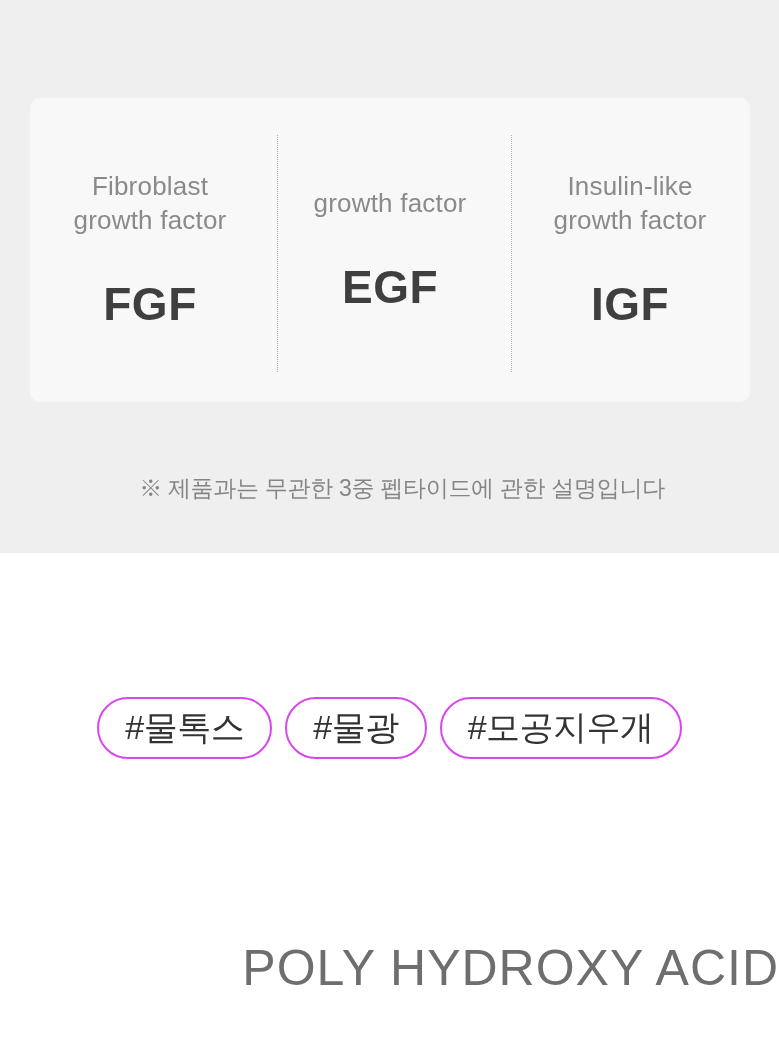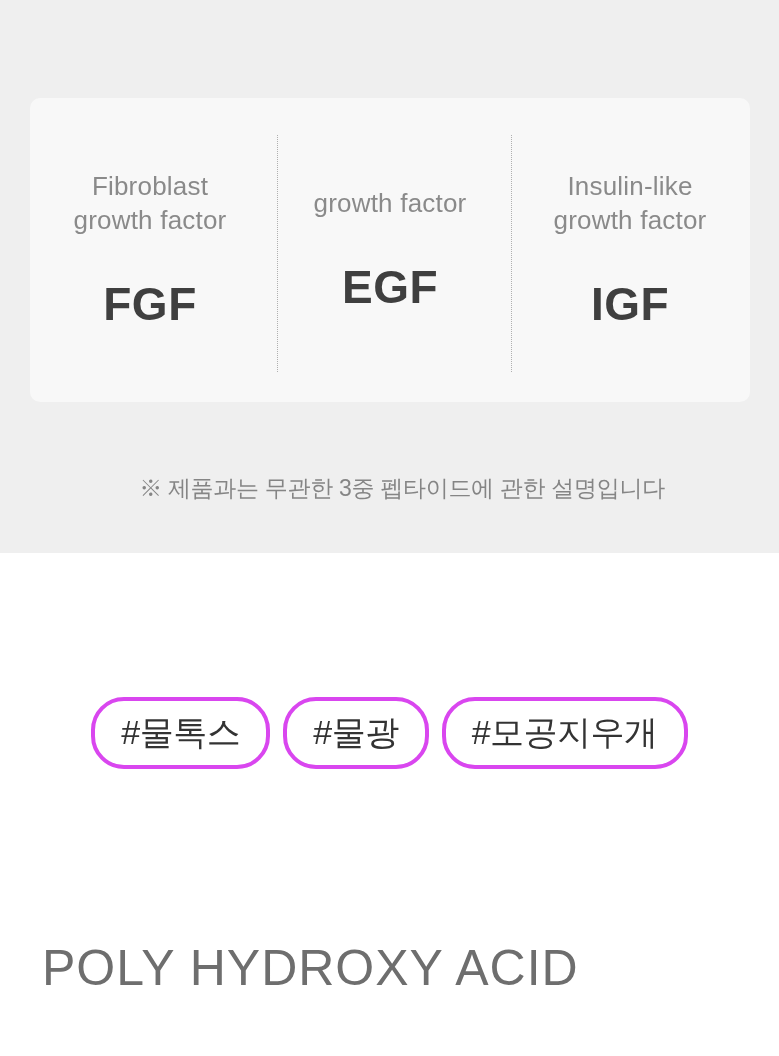--- a/index.html
+++ b/index.html
@@ -88,22 +88,22 @@
   .pill-row {
     position: absolute;
     top: 144px;
     left: 0;
     right: 0;
     display: flex;
     justify-content: center;
     gap: 13px;
   }
   .pill {
-    height: 72px;
-    border: 4px solid #d946ef;
+    height: 62px;
+    border: 2px solid #d946ef;
     border-radius: 33px;
     background: #ffffff;
     padding: 0 26px;
     display: flex;
     align-items: center;
     font-size: 34px;
     color: #333333;
     letter-spacing: -0.5px;
     white-space: nowrap;
   }
@@ -117,27 +117,26 @@
     line-height: 1;
     font-weight: bold;
     color: #1f1f1f;
     letter-spacing: 1px;
   }
   .pha-subtitle {
     position: absolute;
     top: 390px;
     left: 0;
     right: 0;
-    text-align: left;
+    text-align: right;
     font-size: 50px;
     line-height: 1;
     font-weight: normal;
     color: #6e6e6e;
     letter-spacing: 1px;
-    padding-left: 42px;
   }
 </style>
 </head>
 <body>
 
 <div class="page">
 
   <section class="gray-section">
 
     <div class="gf-card">

